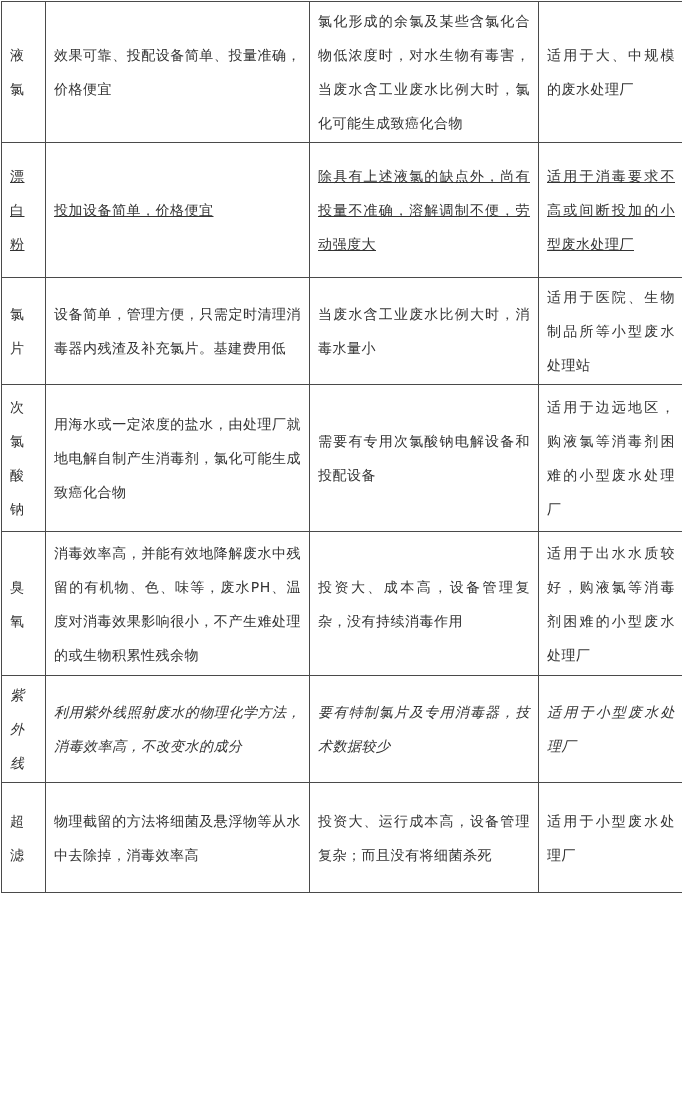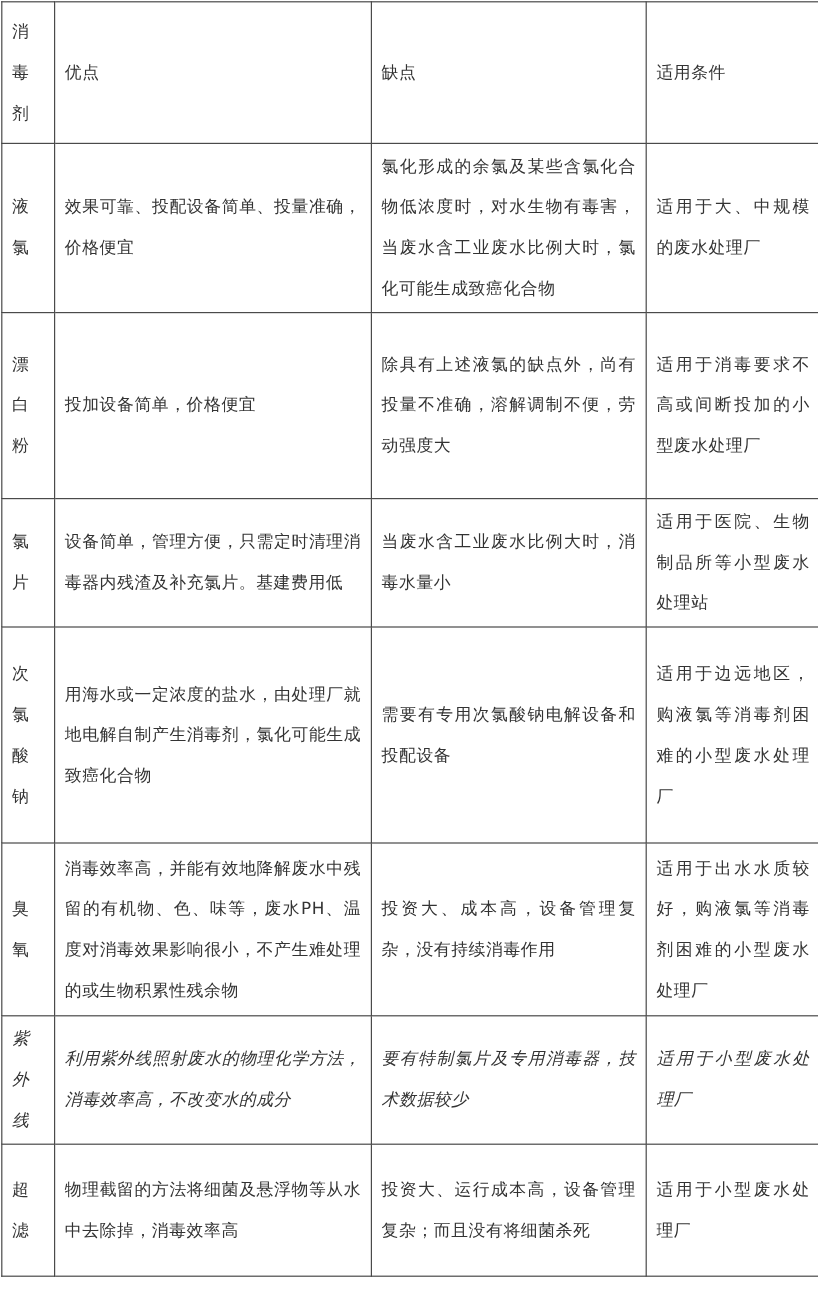--- a/index.html
+++ b/index.html
@@ -45,45 +45,39 @@
 <body>
 
 <table class="disinfectant-table">
   <colgroup>
     <col class="c1">
       <col class="c2">
       <col class="c3">
       <col class="c4">
   </colgroup>
   <tbody>
-    <tr style="height:118px;">
-      <td class="col-name">消毒剂</td>
-      <td>优点</td>
-      <td>缺点</td>
-      <td>适用条件</td>
-    </tr>
     <tr style="height:137px;">
       <td class="col-name">液氯</td>
       <td>效果可靠、投配设备简单、投量准确，价格便宜</td>
       <td>氯化形成的余氯及某些含氯化合物低浓度时，对水生物有毒害，当废水含工业废水比例大时，氯化可能生成致癌化合物</td>
       <td>适用于大、中规模的废水处理厂</td>
     </tr>
-    <tr style="height:155px;">
+    <tr style="height:135px;text-decoration:underline;">
       <td class="col-name">漂白粉</td>
       <td>投加设备简单，价格便宜</td>
       <td>除具有上述液氯的缺点外，尚有投量不准确，溶解调制不便，劳动强度大</td>
       <td>适用于消毒要求不高或间断投加的小型废水处理厂</td>
     </tr>
     <tr style="height:107px;">
       <td class="col-name">氯片</td>
       <td>设备简单，管理方便，只需定时清理消毒器内残渣及补充氯片。基建费用低</td>
       <td>当废水含工业废水比例大时，消毒水量小</td>
       <td>适用于医院、生物制品所等小型废水处理站</td>
     </tr>
-    <tr style="height:180px;margin-top:24px;">
+    <tr style="height:147px;margin-top:24px;">
       <td class="col-name">次氯酸钠</td>
       <td>用海水或一定浓度的盐水，由处理厂就地电解自制产生消毒剂，氯化可能生成致癌化合物</td>
       <td>需要有专用次氯酸钠电解设备和投配设备</td>
       <td>适用于边远地区，购液氯等消毒剂困难的小型废水处理厂</td>
     </tr>
     <tr style="height:144px;">
       <td class="col-name">臭氧</td>
       <td>消毒效率高，并能有效地降解废水中残留的有机物、色、味等，废水PH、温度对消毒效果影响很小，不产生难处理的或生物积累性残余物</td>
       <td>投资大、成本高，设备管理复杂，没有持续消毒作用</td>
       <td>适用于出水水质较好，购液氯等消毒剂困难的小型废水处理厂</td>

